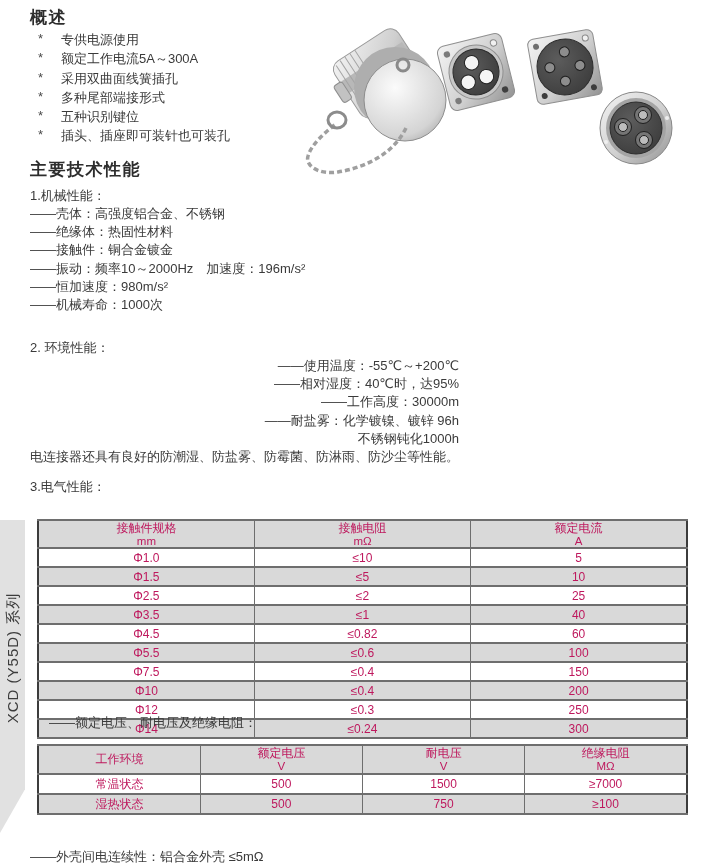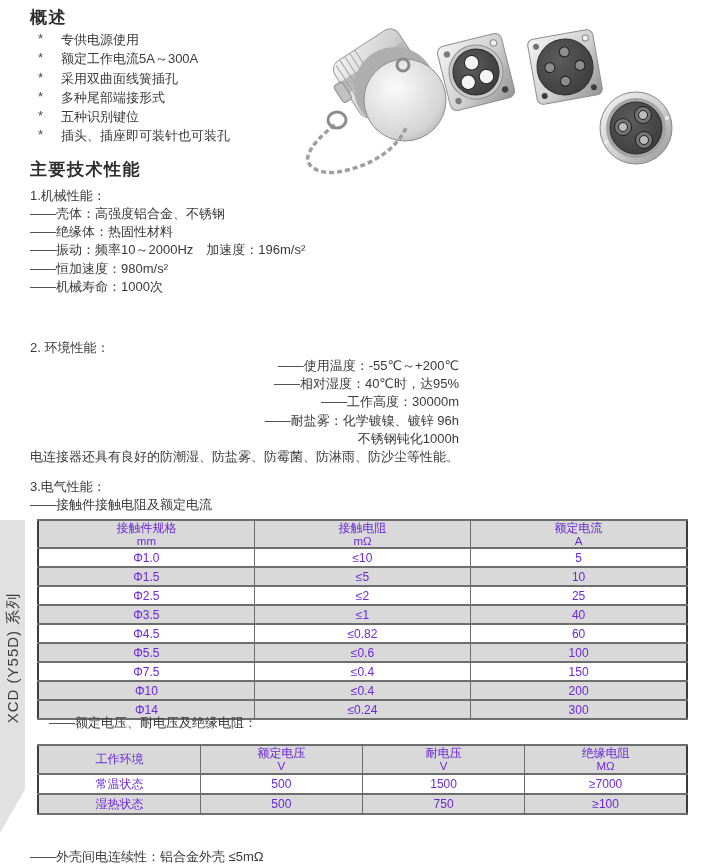--- a/index.html
+++ b/index.html
@@ -28,21 +28,21 @@
   .b-row .star { width:23px; color:#4a4a4a; }
 
   .sec-head { position:absolute; left:30px; font-size:13px; color:#3a3a3a; }
   .lines { position:absolute; left:30px; font-size:13px; line-height:18.2px; color:#3a3a3a; }
   .indent { padding-left:80px; }
 
   table { position:absolute; border-collapse:collapse; table-layout:fixed; border:2px solid #3c3c3c; background:#fff; }
   th,td {
     border:1px solid #6e6e6e; border-top-width:2px; border-bottom-width:2px;
     font-size:12px; font-weight:normal; text-align:center; vertical-align:middle;
-    padding:0; color:#6d28d9;
+    padding:0; color:#be185d;
   }
   th .l1 { line-height:13px; }
   th .l2 { line-height:12px; font-size:11.5px; }
   .shade { background:#d9d9d9; }
   #contact-table { left:37px; top:519px; width:651px; }
   #contact-table th { height:26px; }
   #contact-table td { height:17px;margin-left:12px; }
   #voltage-table { left:37px; top:744px; width:651px; }
   #voltage-table th { height:27px; }
   #voltage-table td { height:18px; }
@@ -161,37 +161,37 @@
       <circle cx="31" cy="-10" r="2" fill="#efefef"></circle>
     </g>
   </svg>
 
   <div class="h-title" style="top:158px;">主要技术性能</div>
 
   <div class="sec-head" style="top:187px;">1.机械性能：</div>
   <div class="lines" style="top:205px;">
     <div>——壳体：高强度铝合金、不锈钢</div>
     <div>——绝缘体：热固性材料</div>
+    <div>——接触件：铜合金镀金</div>
     <div>——振动：频率10～2000Hz　加速度：196m/s²</div>
     <div>——恒加速度：980m/s²</div>
     <div>——机械寿命：1000次</div>
   </div>
 
   <div class="sec-head" style="top:339px;">2. 环境性能：</div>
   <div class="lines" style="top:357px;text-align:right;">
     <div>——使用温度：-55℃～+200℃</div>
     <div>——相对湿度：40℃时，达95%</div>
     <div>——工作高度：30000m</div>
     <div>——耐盐雾：化学镀镍、镀锌 96h</div>
     <div class="indent">不锈钢钝化1000h</div>
     <div>电连接器还具有良好的防潮湿、防盐雾、防霉菌、防淋雨、防沙尘等性能。</div>
   </div>
 
   <div class="sec-head" style="top:478px;">3.电气性能：</div>
-  <div class="sec-head" style="top:496px;">——接触件接触电阻及额定电流</div>
 
   <table id="contact-table">
     <thead>
       <tr>
         <th class="shade">
             <div class="l1">接触件规格</div>
             <div class="l2">mm</div>
           </th>
         <th class="shade">
             <div class="l1">接触电阻</div>
@@ -236,20 +236,25 @@
         </tr>
       <tr>
           <td>Φ7.5</td>
           <td>≤0.4</td>
           <td>150</td>
         </tr>
       <tr class="shade">
           <td>Φ10</td>
           <td>≤0.4</td>
           <td>200</td>
+        </tr>
+      <tr>
+          <td>Φ12</td>
+          <td>≤0.3</td>
+          <td>250</td>
         </tr>
       <tr class="shade">
           <td>Φ14</td>
           <td>≤0.24</td>
           <td>300</td>
         </tr>
     </tbody>
   </table>
 
   <div class="sec-head" style="top:714px;margin-left:19px;">——额定电压、耐电压及绝缘电阻：</div>

